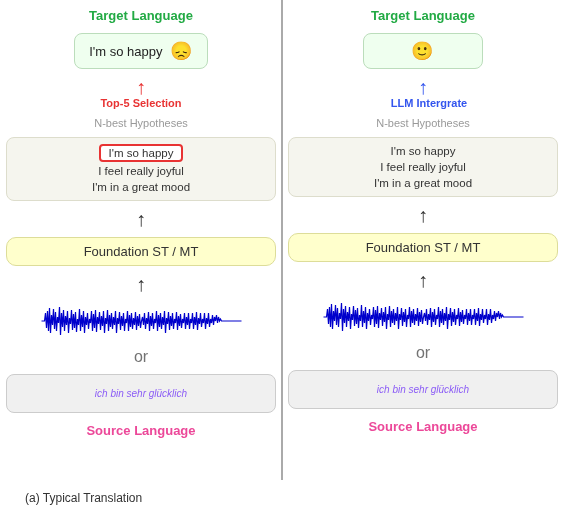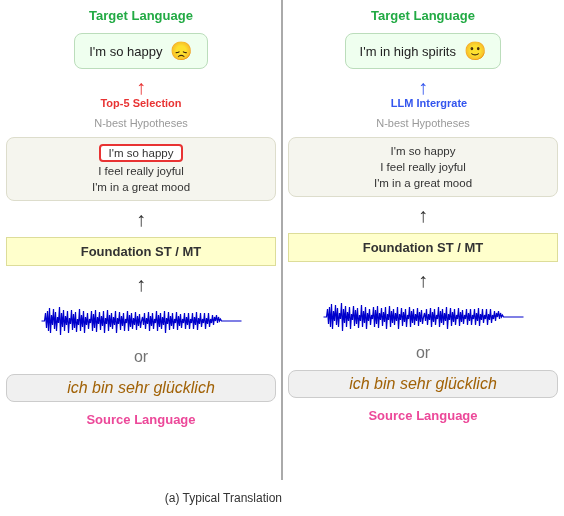--- a/index.html
+++ b/index.html
@@ -122,24 +122,24 @@
       color: #333;
       border: 2px solid #e83333;
       border-radius: 4px;
       padding: 1px 8px;
       background: white;
     }
 
     .foundation-box {
       background: #ffffcc;
       border: 1.5px solid #dddd99;
-      border-radius: 0;
+      border-radius: 10px;
       padding: 6px 12px;
       font-size: 13px;
-      font-weight: bold;
+      font-weight: normal;
       color: #333;
       text-align: center;
       width: 100%;
     }
 
     .waveform-container {
       width: 100%;
       height: 38px;
       display: flex;
       align-items: center;
@@ -153,23 +153,23 @@
 
     .or-text {
       font-size: 16px;
       color: #737373;
     }
 
     .source-text-box {
       background: #f0f0f0;
       border: 1.5px solid #cccccc;
       border-radius: 8px;
-      padding: 4px 10px;
-      font-size: 16px;
-      color: #a16207;
+      padding: 13px 10px;
+      font-size: 10px;
+      color: #8b5cf6;
       width: 100%;
       text-align: center;
       font-style: italic;
     }
 
     .source-language-label {
       color: #ec4899;
       font-size: 13px;
       font-weight: bold;
       margin-top: 2px;
@@ -178,23 +178,24 @@
     .captions-row {
       display: flex;
       flex-direction: row;
       width: 564px;
       height: 36px;
       align-items: center;
     }
 
     .caption {
       width: 50%;
-      text-align: right;
+      text-align: left;
       font-size: 12px;
       color: #333;
+      margin-left: 25px;
     }
 
     .arrow-section {
       display: flex;
       flex-direction: column;
       align-items: center;
       gap: 0px;
     }
   </style>
 </head>
@@ -246,21 +247,20 @@
       <span>ich bin sehr glücklich</span>
     </div>
 
     <span class="source-language-label">Source Language</span>
   </div>
 
   <div class="panel">
     <span class="target-language-label">Target Language</span>
 
     <div class="translation-output-box">
-      <span>I'm in high spirits</span>
       <span class="emoji-icon">🙂</span>
     </div>
 
     <div class="arrow-section">
       <span class="arrow-up-blue">↑</span>
       <span class="llm-label">LLM Intergrate</span>
     </div>
 
     <span class="nbest-label">N-best Hypotheses</span>
 

